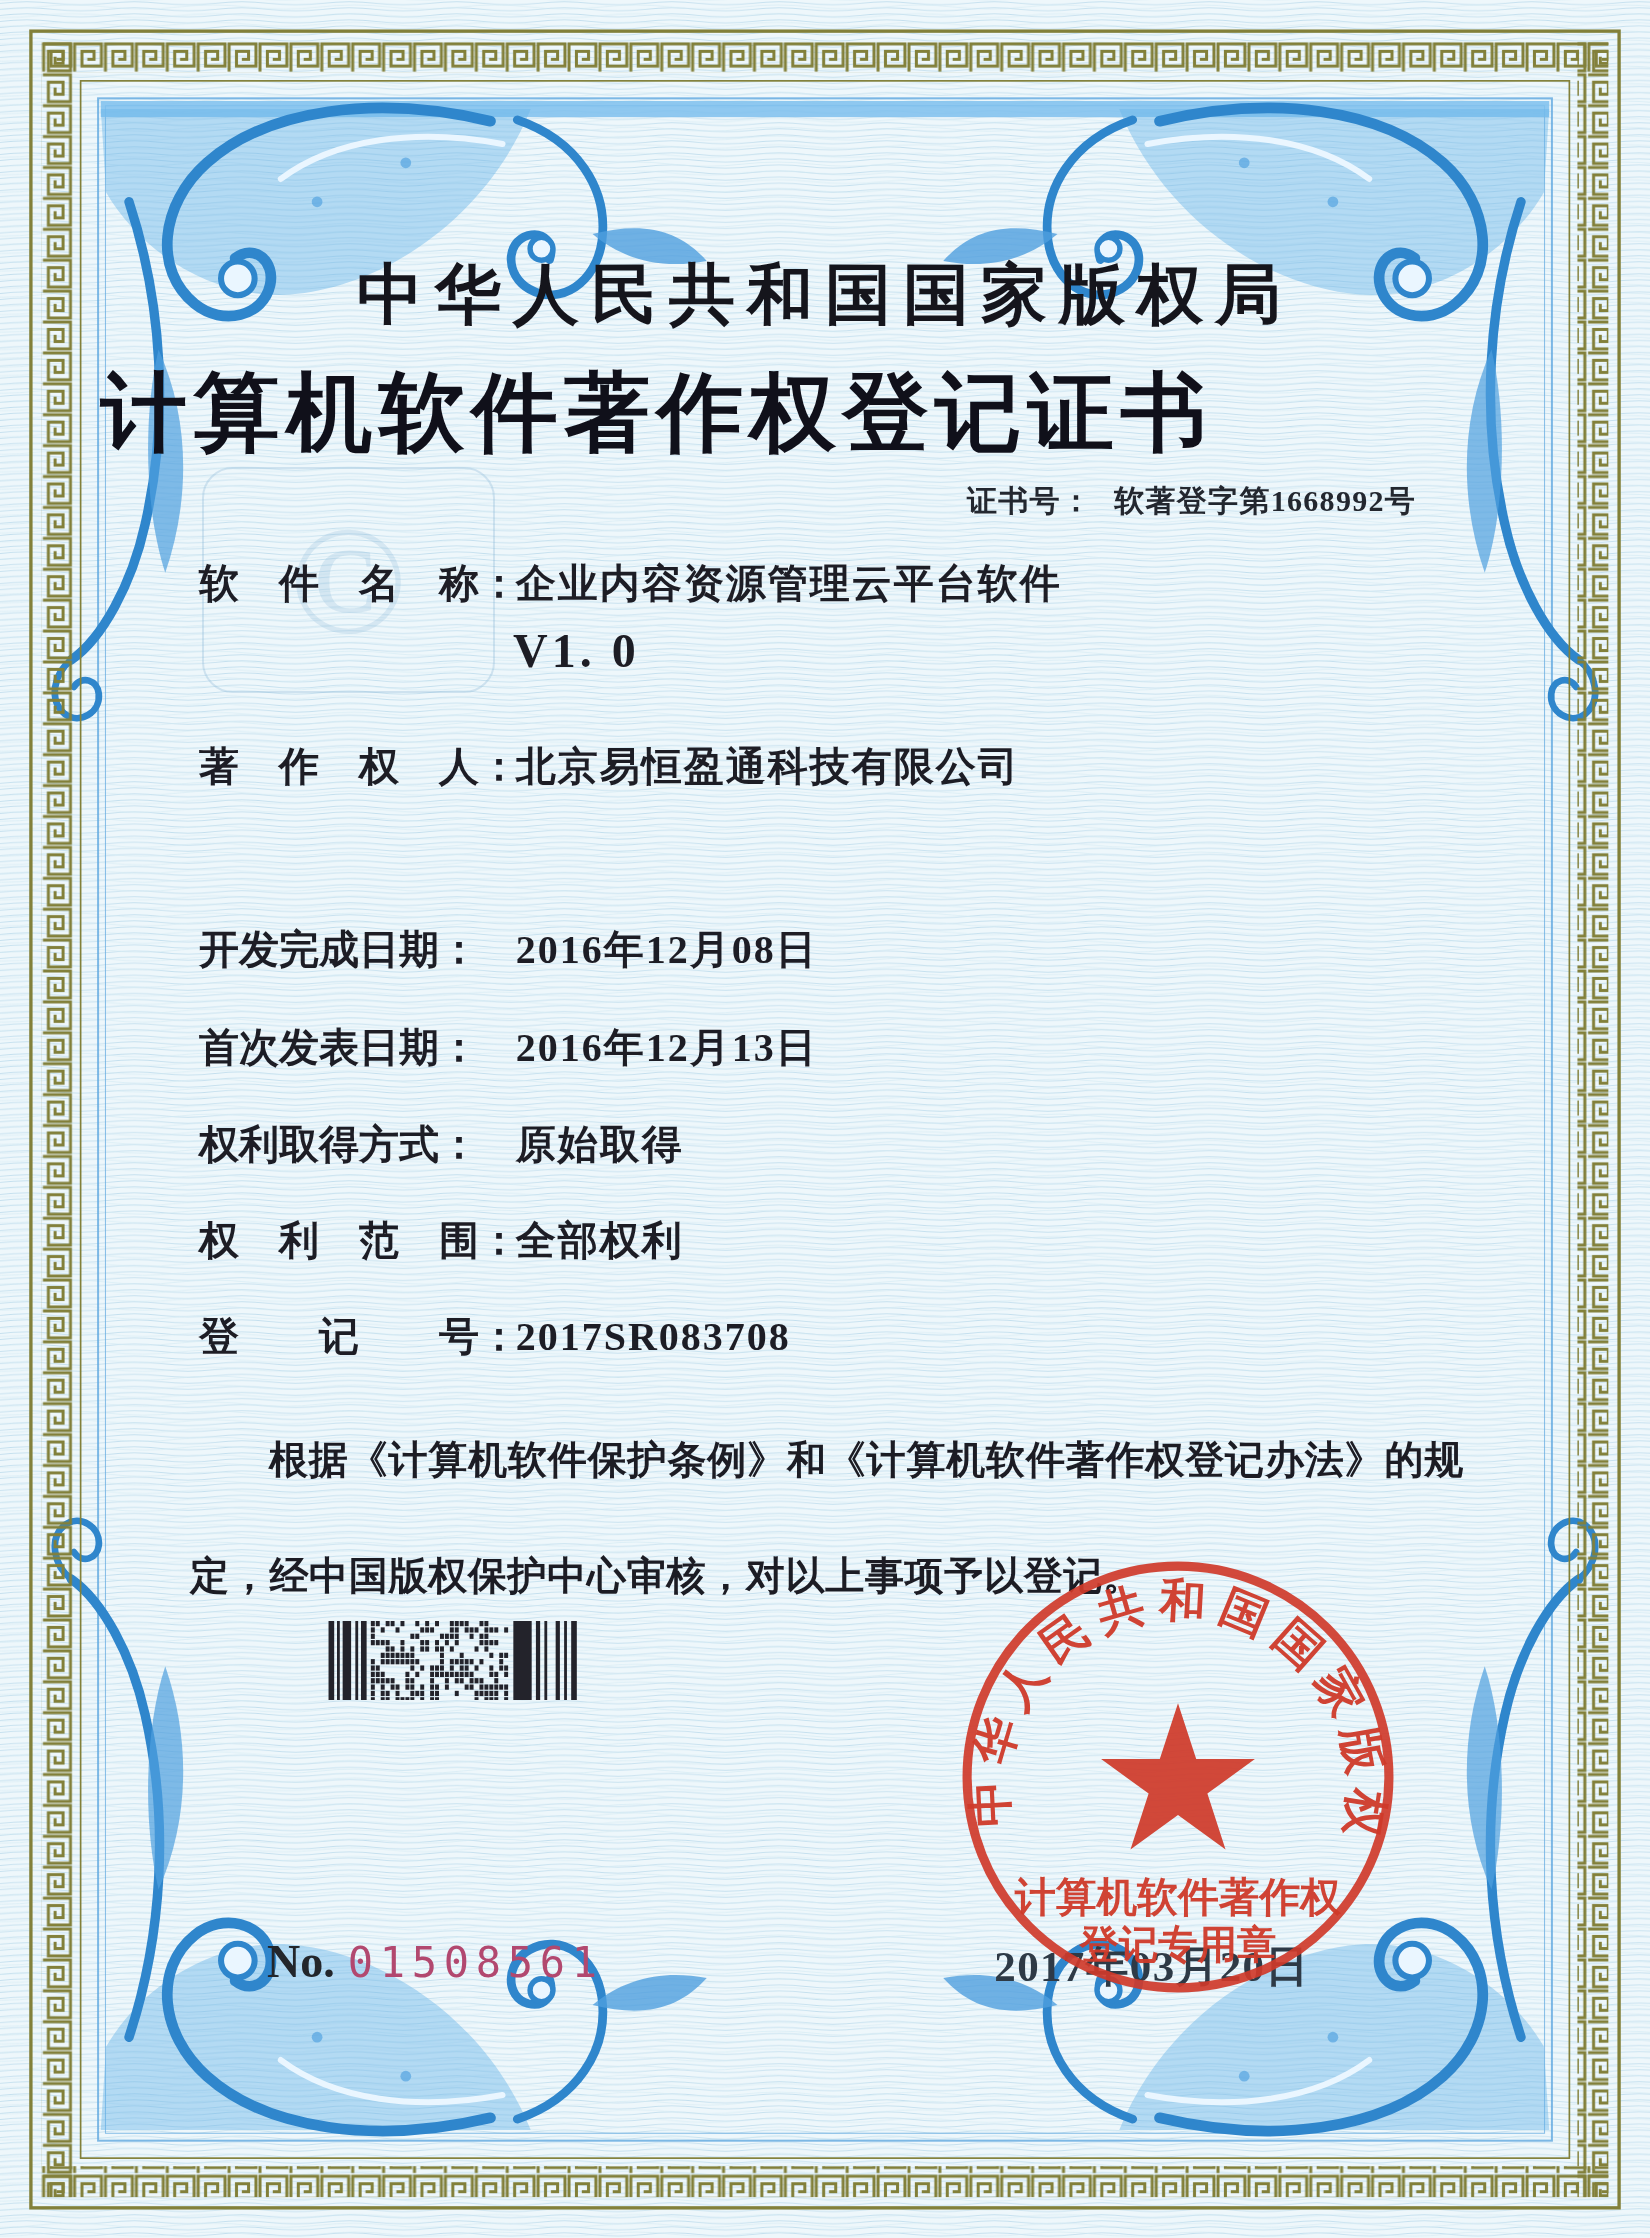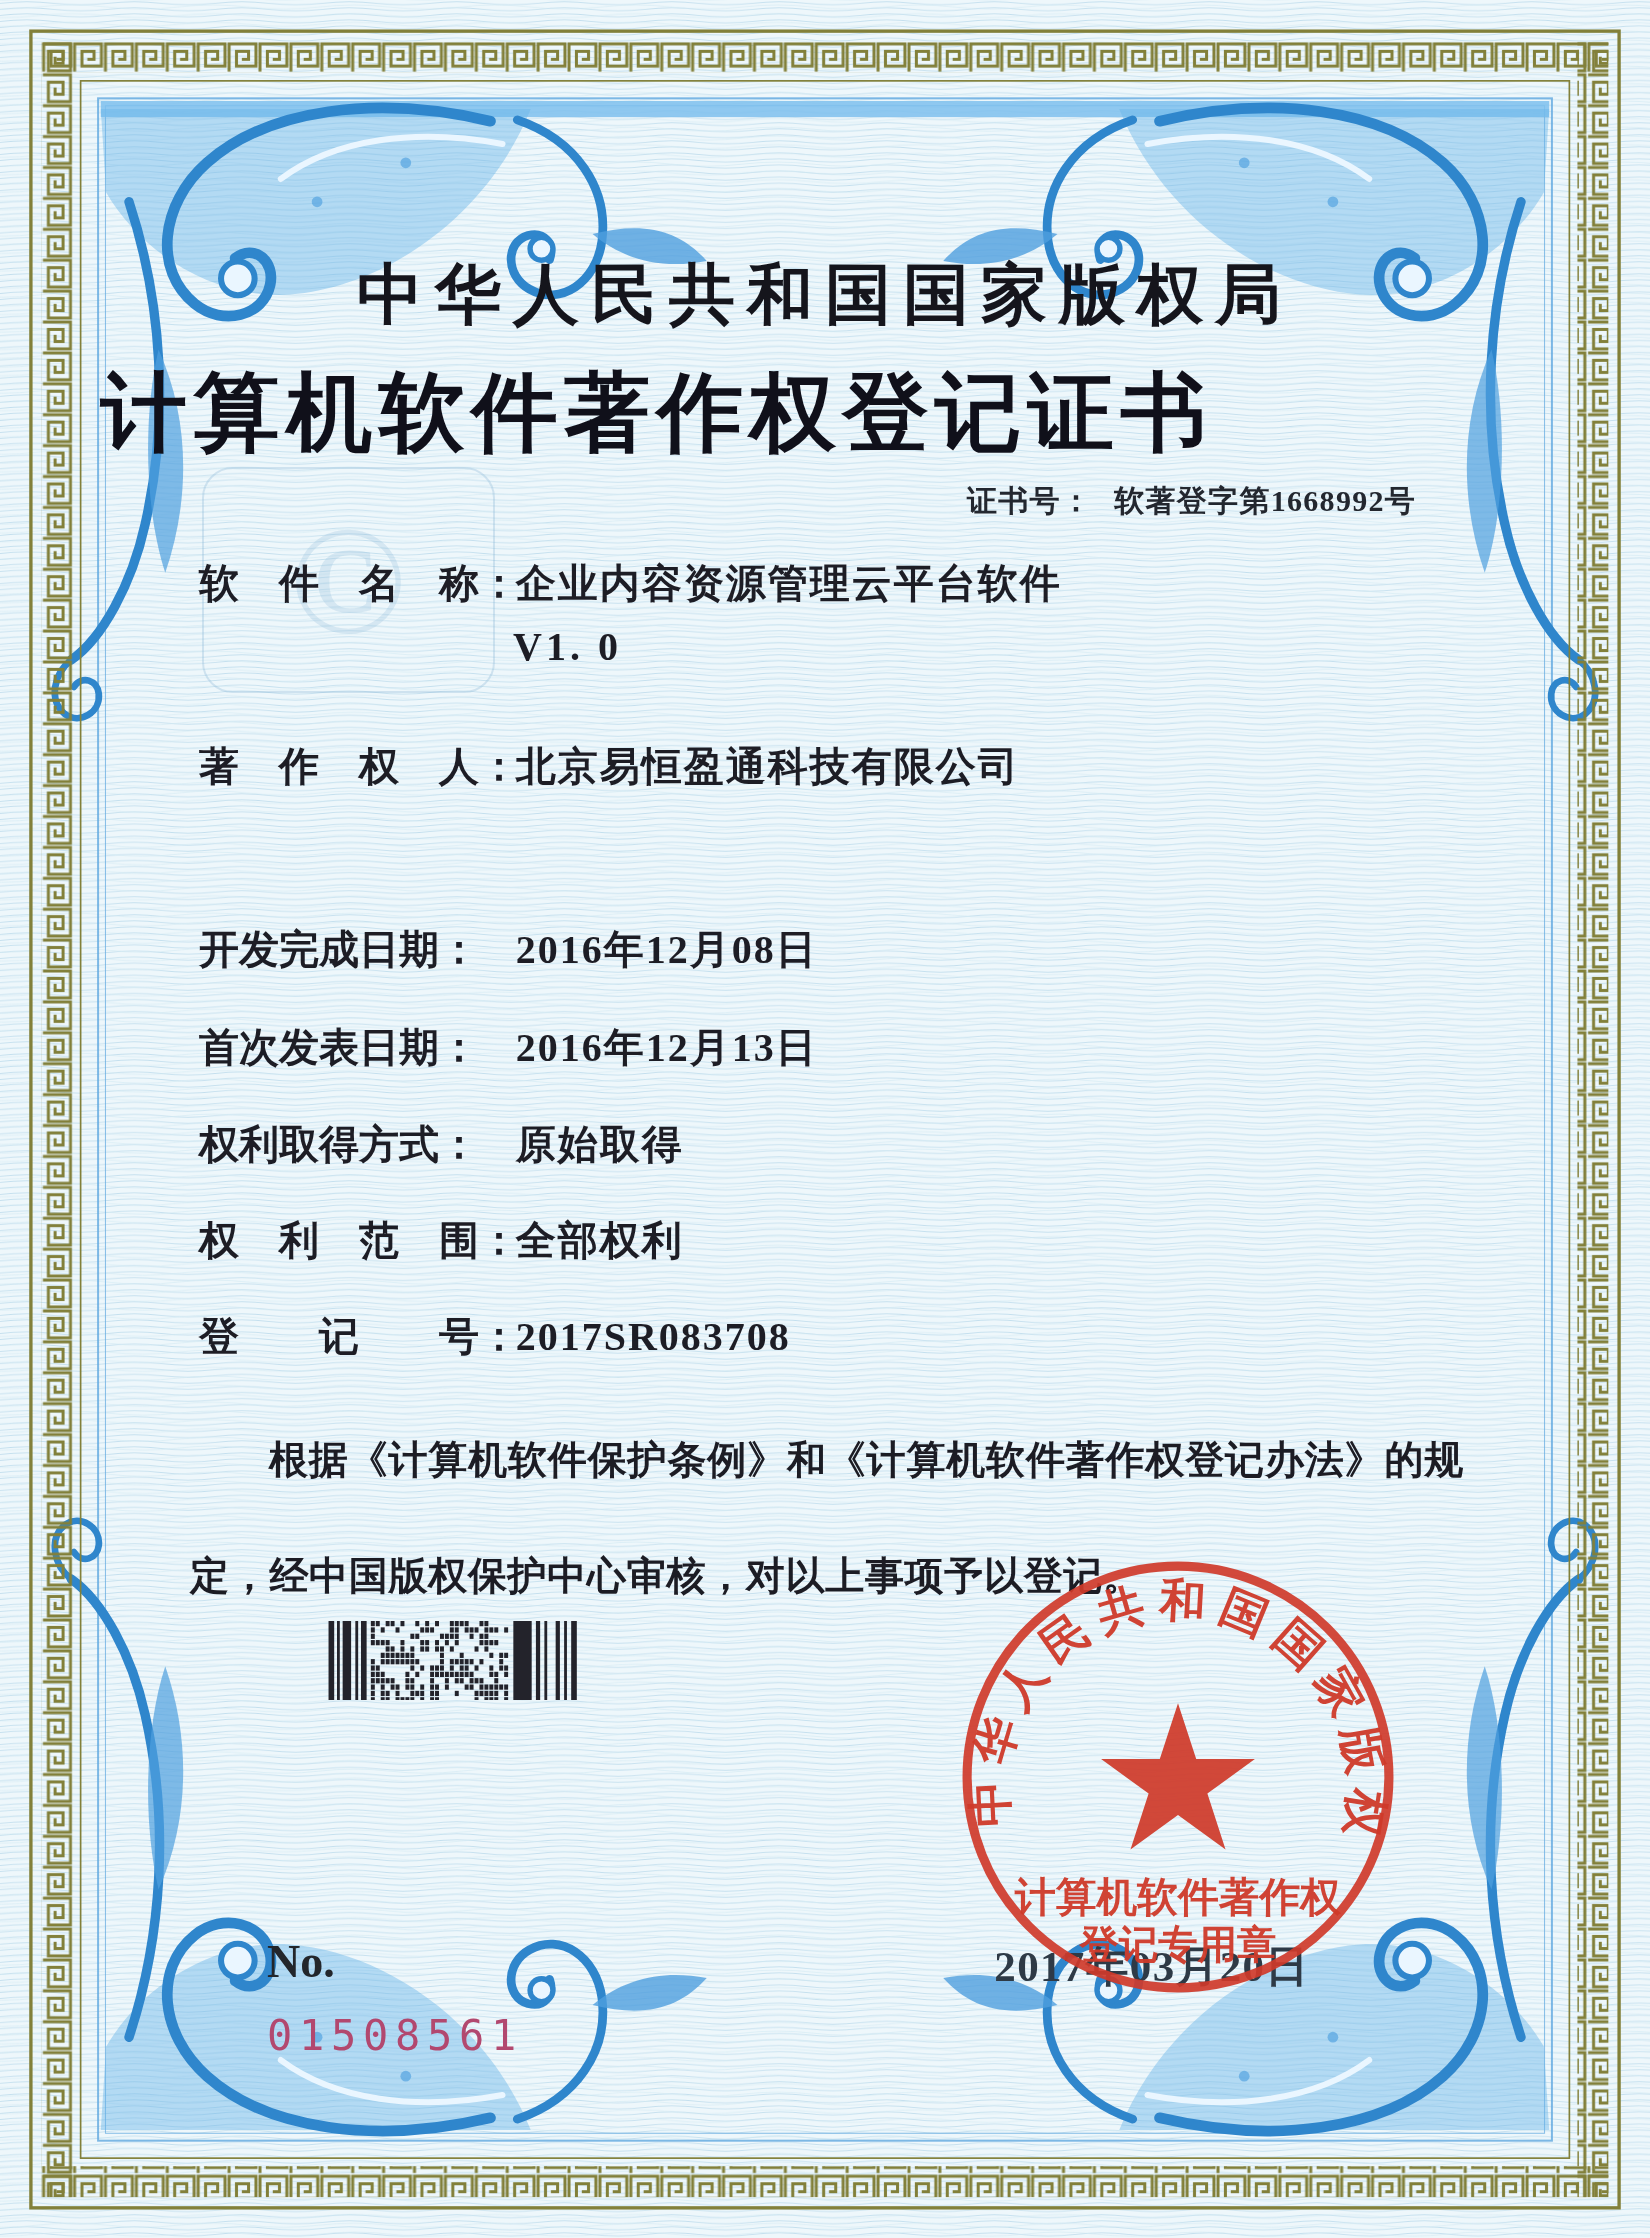--- a/index.html
+++ b/index.html
@@ -22,28 +22,28 @@
     left:0;top:355px;width:1314px;text-align:center;
     font-size:86px;font-weight:700;letter-spacing:6.7px;color:#10101a;
   }
   .certno-line{
     left:967px;top:481px;font-size:30px;font-weight:600;color:#23272f;
     display:flex;gap:22px;white-space:nowrap;letter-spacing:1.3px;
   }
   .field-row{white-space:nowrap;font-weight:700;color:#1d1d25;}
   .field-row .flabel{display:inline-block;width:314px;font-size:40px;}
   .field-row .fvalue{display:inline-block;font-size:40px;letter-spacing:2px;}
-  .fvalue-line2{font-size:40px;font-weight:700;color:#1d1d25;letter-spacing:4px;}
+  .fvalue-line2{font-size:48px;font-weight:700;color:#1d1d25;letter-spacing:4px;}
   .para{
     left:190px;top:1402px;width:1274px;
     font-size:39px;line-height:116px;font-weight:600;color:#1c1c24;
     text-indent:79px;letter-spacing:0.7px;text-align:justify;
   }
   .serial-line{
-    left:267px;top:1935px;display:flex;align-items:baseline;gap:23px;white-space:nowrap;flex-direction:column;
+    left:267px;top:1935px;display:flex;align-items:baseline;gap:13px;white-space:nowrap;
   }
   .serial-line .no-label{font-size:46px;font-weight:600;color:#23262b;}
   .serial-line .no-value{
     font-family:"DejaVu Sans Mono","Liberation Mono",monospace;
     font-size:42px;color:#b2486f;letter-spacing:6.7px;font-weight:400;
   }
   .seal-date{
     left:937px;top:1938px;width:430px;text-align:center;
     font-size:43px;font-weight:700;color:#2e3a46;letter-spacing:1.3px;z-index:6;
   }

